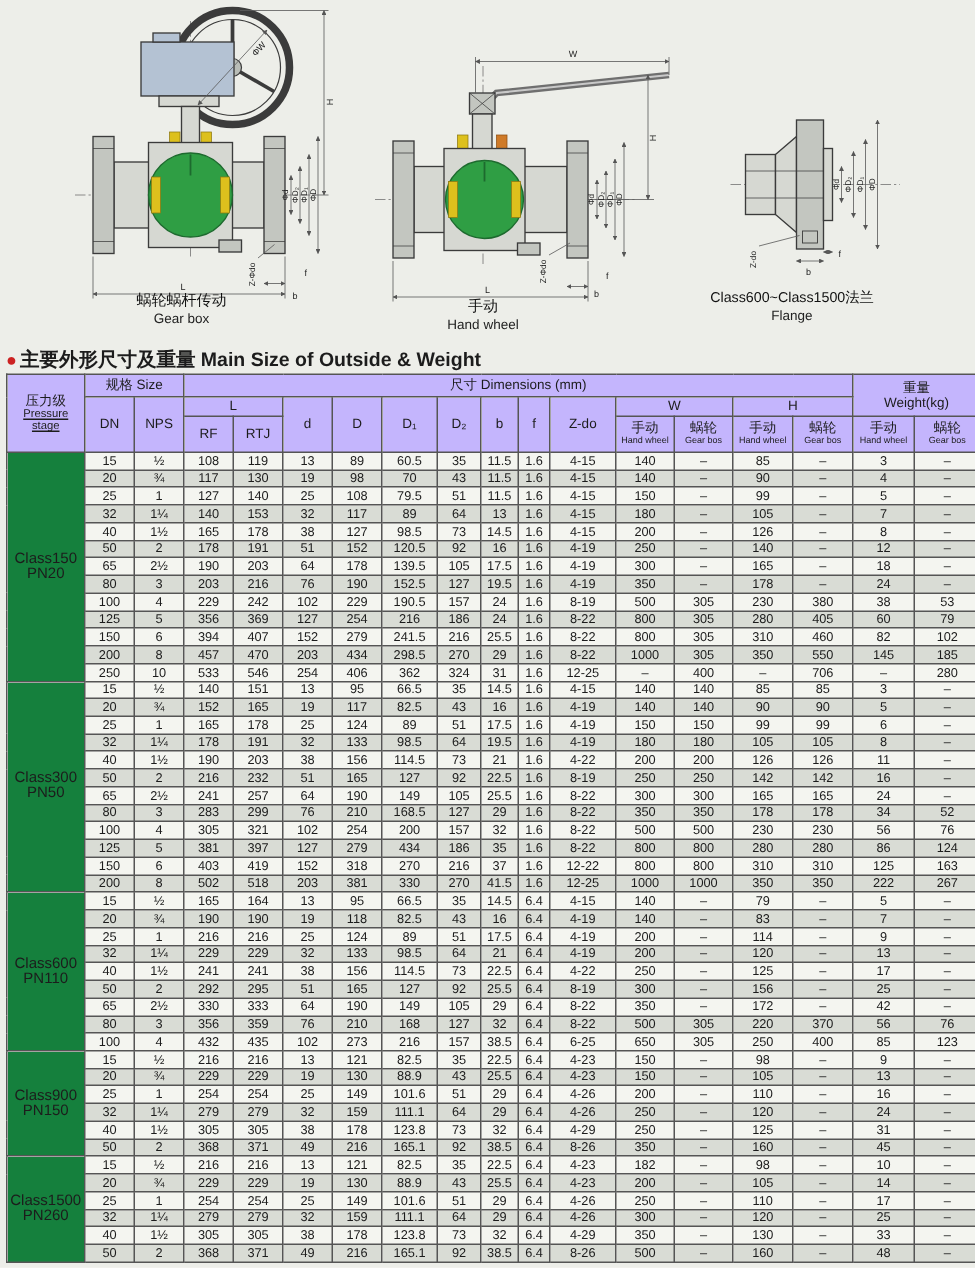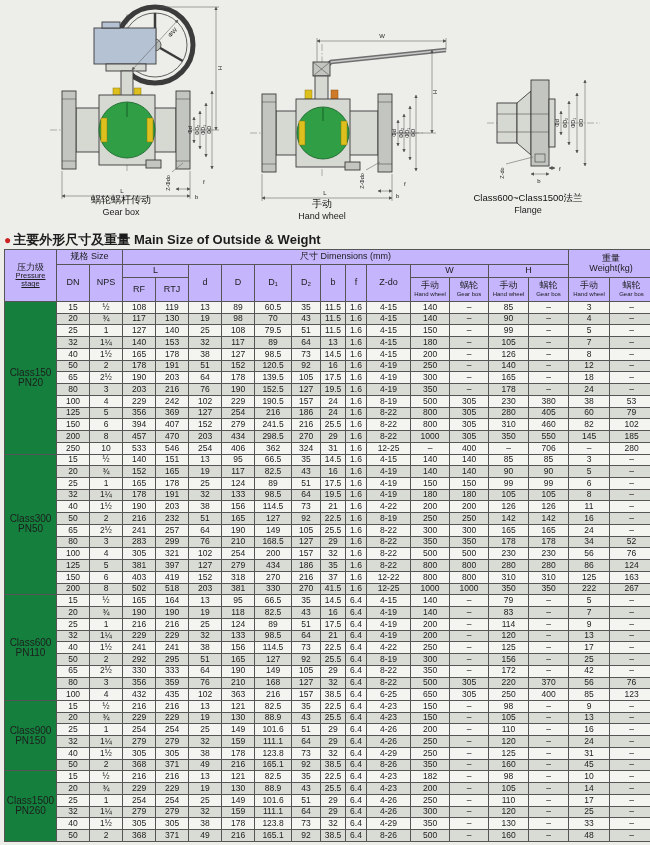--- a/index.html
+++ b/index.html
@@ -921,21 +921,21 @@
         <td>370</td>
         <td>56</td>
         <td>76</td>
       </tr>
       <tr>
         <td>100</td>
         <td>4</td>
         <td>432</td>
         <td>435</td>
         <td>102</td>
-        <td>363</td>
+        <td>273</td>
         <td>216</td>
         <td>157</td>
         <td>38.5</td>
         <td>6.4</td>
         <td>6-25</td>
         <td>650</td>
         <td>305</td>
         <td>250</td>
         <td>400</td>
         <td>85</td>

